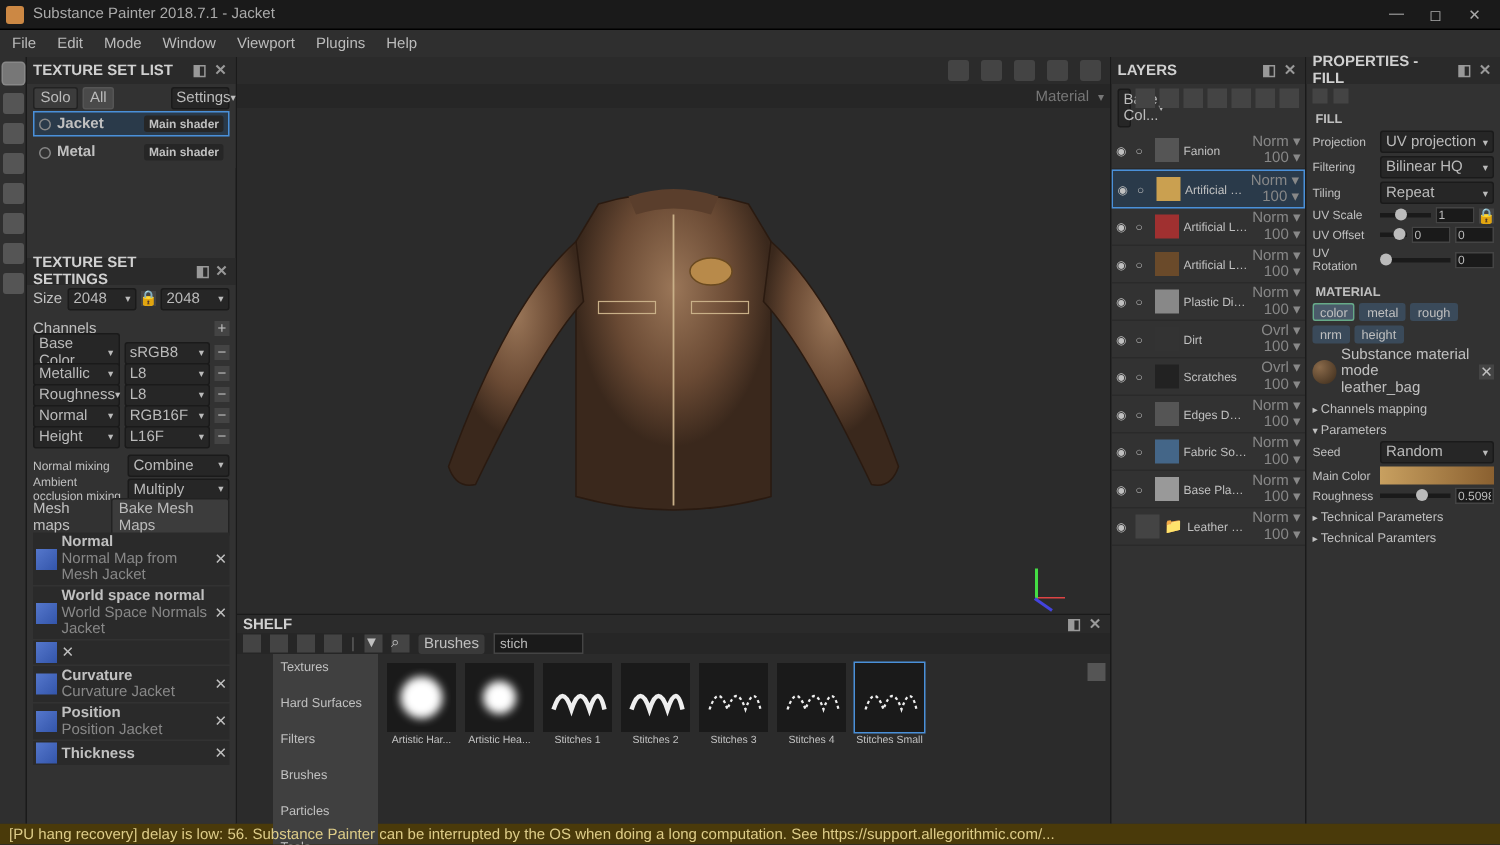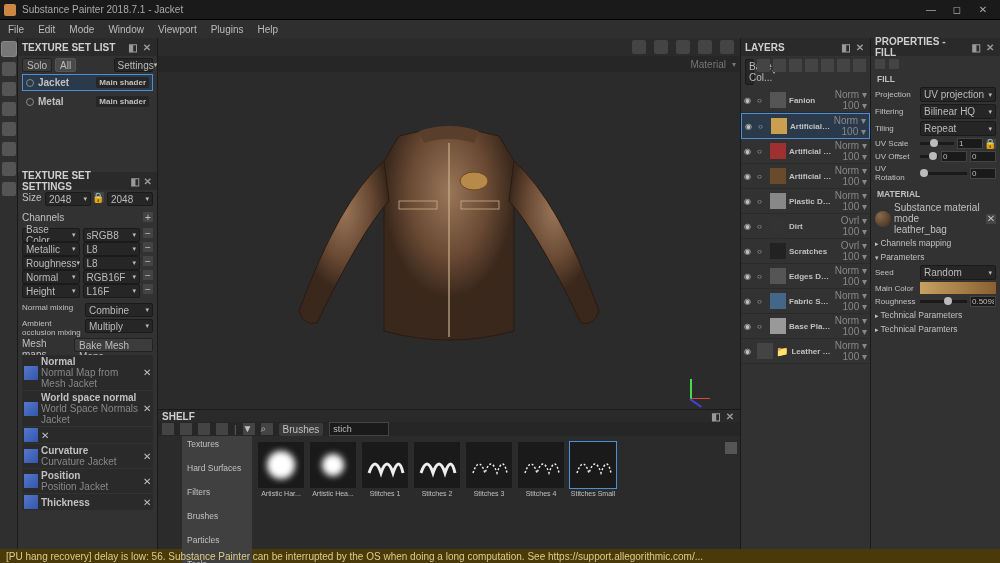--- a/index.html
+++ b/index.html
@@ -14,21 +14,21 @@
 .main { display:flex; height:calc(563px - 20px - 18px - 14px); }
 .toolstrip { width:18px; background:#2f2f2f; display:flex; flex-direction:column; align-items:center; padding-top:4px; gap:6px; border-right:1px solid #1a1a1a; }
 .toolstrip .tool { width:14px; height:14px; background:#555; border-radius:2px; cursor:pointer; }
 .toolstrip .tool.active { background:#777; box-shadow:0 0 0 1px #888; }
 
 .left-col { width:140px; display:flex; flex-direction:column; background:#323232; border-right:1px solid #1a1a1a; }
 .panel-head { height:18px; background:#2a2a2a; display:flex; align-items:center; padding:0 4px; font-weight:bold; font-size:9px; color:#d0d0d0; text-transform:uppercase; }
 .panel-head .spacer { flex:1; }
 .panel-head .pbtn { width:12px; height:12px; display:inline-flex; align-items:center; justify-content:center; cursor:pointer; color:#999; margin-left:2px; }
 .panel-body { padding:2px 4px; display:flex; flex-direction:column; gap:2px; background:#323232; }
-.row { display:flex; gap:3px; height:14px; }
+.row { display:flex; align-items:center; gap:3px; height:14px; }
 .btn-sm { background:#3c3c3c; border:1px solid #222; padding:1px 4px; border-radius:2px; cursor:pointer; color:#bbb; }
 .btn-sm.active { background:#4a4a4a; border-color:#555; }
 .select { background:#262626; border:1px solid #1a1a1a; color:#bbb; padding:1px 3px; border-radius:2px; flex:1; display:flex; justify-content:space-between; align-items:center; min-width:0; cursor:pointer; }
 .select::after { content:"▾"; font-size:7px; }
 .ts-item { display:flex; align-items:center; gap:4px; padding:2px 3px; border:1px solid transparent; cursor:pointer;font-weight:bold; }
 .ts-item.sel { border:1px solid #4a90d9; background:#2a3a4a; }
 .ts-item .vis { width:8px; height:8px; border:1px solid #888; border-radius:50%; }
 .ts-item .name { flex:1; }
 .ts-item .shader { background:#262626; padding:1px 3px; border-radius:2px; font-size:8px; }
 .sq { width:10px; height:10px; background:#444; display:inline-flex; align-items:center; justify-content:center; cursor:pointer; }
@@ -65,21 +65,21 @@
 .shelf-view .grid { width:12px; height:12px; background:#555; cursor:pointer; }
 
 .layers-col { width:130px; display:flex; flex-direction:column; background:#323232; border-left:1px solid #1a1a1a;justify-content:center; }
 .layer-toolbar { display:flex; gap:3px; padding:3px 4px; flex-wrap:wrap; }
 .layer-toolbar .lt { width:13px; height:13px; background:#444; cursor:pointer; }
 .layer-toolbar .select { width:56px; font-size:8px; }
 .layer { display:flex; align-items:center; gap:3px; padding:1px 3px; border-bottom:1px solid #2a2a2a; cursor:pointer; }
 .layer.sel { background:#2a3a4a; border:1px solid #4a90d9; }
 .layer .vis { width:10px; font-size:8px; cursor:pointer; }
 .layer .lthumb { width:16px; height:16px; background:#222; }
-.layer .lname { flex:1; font-size:8px; white-space:nowrap; overflow:hidden; text-overflow:ellipsis;font-weight:bold; }
+.layer .lname { flex:1; font-size:8px; white-space:nowrap; overflow:hidden; text-overflow:ellipsis; }
 .layer .lside { display:flex; flex-direction:column; align-items:flex-end; font-size:7px; line-height:1.1; color:#888; }
 
 .props-col { width:130px; display:flex; flex-direction:column; background:#323232; border-left:1px solid #1a1a1a; }
 .prop-row { display:flex; align-items:center; gap:3px; padding:1px 4px; }
 .prop-row .lbl { width:42px; font-size:8px; }
 .slider { flex:1; height:3px; background:#1a1a1a; position:relative; cursor:pointer; }
 .slider .knob { position:absolute; top:-3px; width:8px; height:8px; border-radius:50%; background:#bbb; }
 .prop-row input[type=text] { background:#1a1a1a; border:1px solid #444; color:#bbb; width:26px; font-size:8px; padding:0 1px; }
 .chip { background:#3a4a5a; padding:1px 5px; border-radius:2px; cursor:pointer; font-size:8.5px; }
 .chip.active { background:#4a5a6a; box-shadow:inset 0 0 0 1px #6a8; }
@@ -618,20 +618,27 @@
       </div>
     <div class="prop-row">
         <span class="lbl">UV Rotation</span>
         <div class="slider">
           <div class="knob" style="left:0%"></div>
         </div>
         <input type="text" value="0" style="">
       </div>
 
     <div style="padding:6px 6px 2px;font-weight:bold;font-size:8.5px">MATERIAL</div>
+    <div class="prop-row" style="flex-wrap:wrap;gap:3px">
+      <span class="chip active">color</span>
+      <span class="chip">metal</span>
+      <span class="chip">rough</span>
+      <span class="chip">nrm</span>
+      <span class="chip">height</span>
+    </div>
     <div class="prop-row">
         <div class="mat-thumb"></div>
         <div style="flex:1;display:flex;flex-direction:column;font-size:8px">
           <span>Substance material mode</span>
           <span>leather_bag</span>
         </div>
         <span class="sq">✕</span>
       </div>
     <div class="section">Channels mapping</div>
     <div class="section open">Parameters</div>

